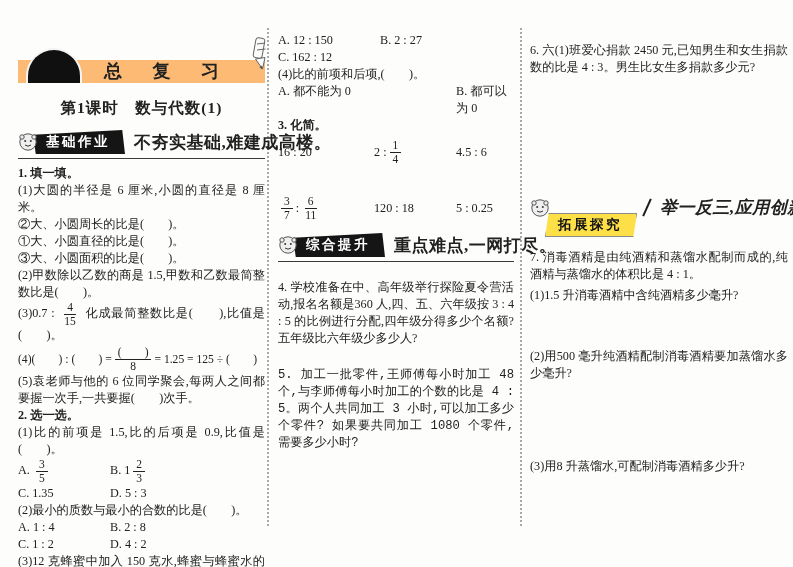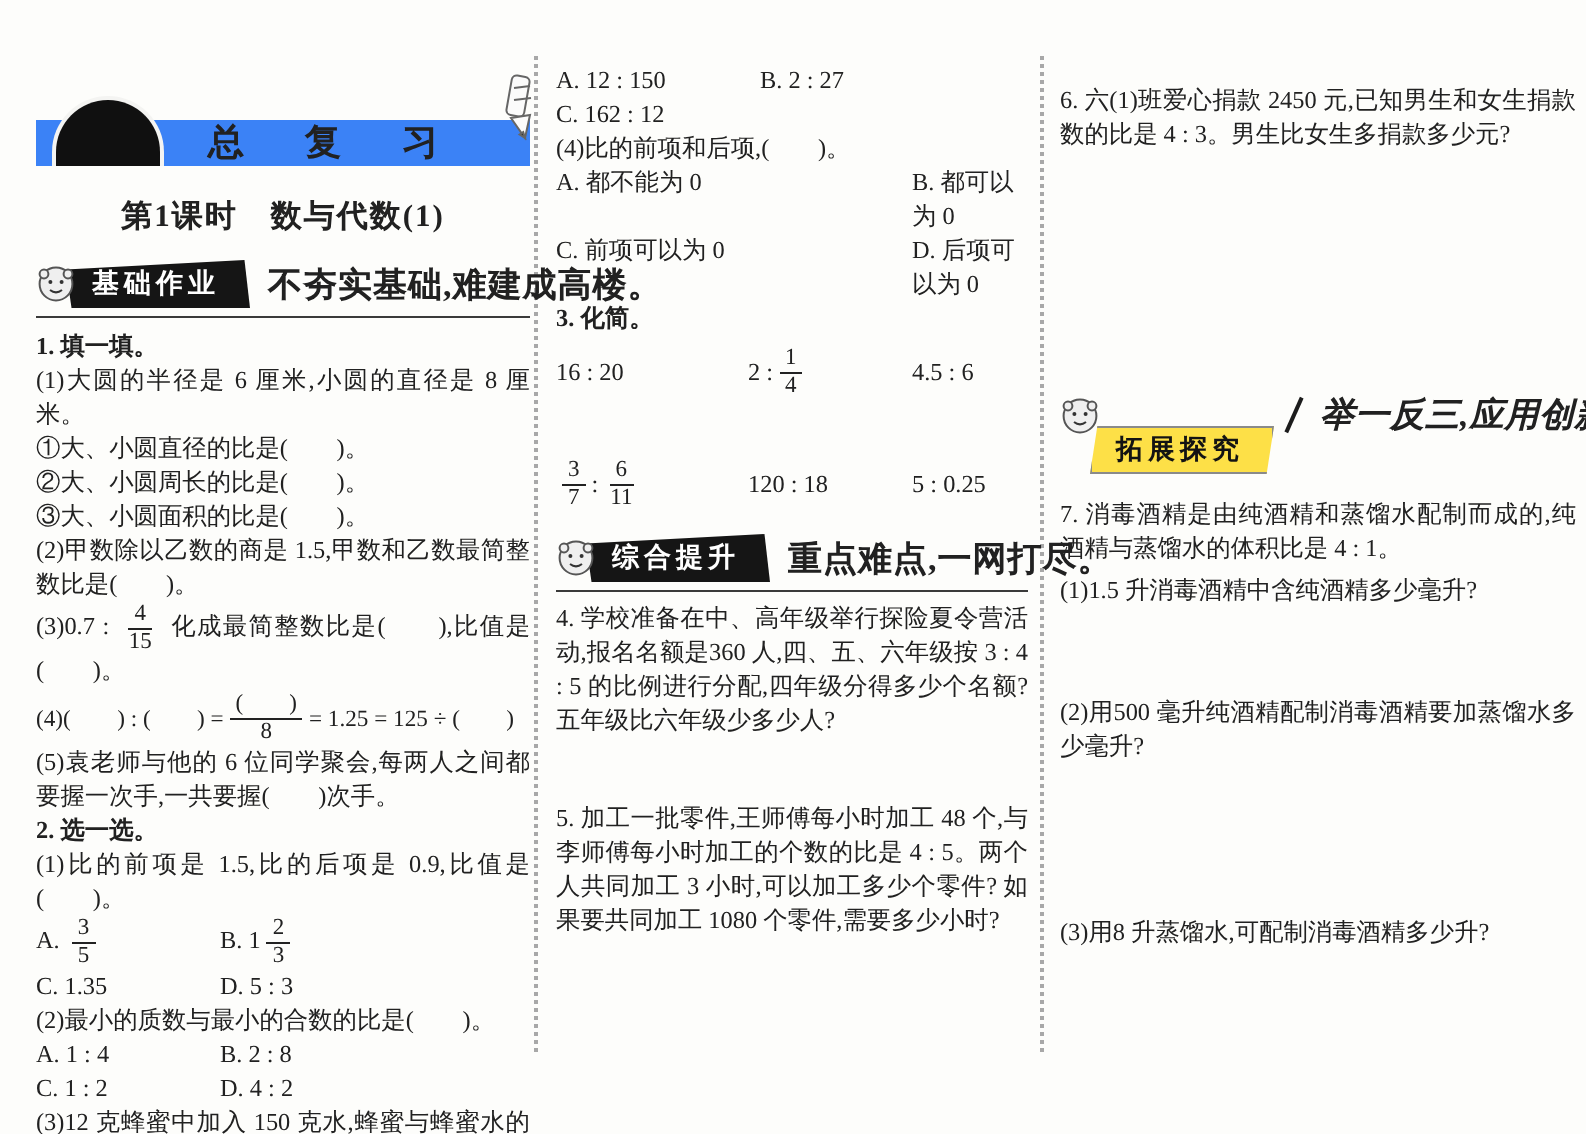--- a/index.html
+++ b/index.html
@@ -14,21 +14,21 @@
 
   .col { position:absolute; }
   .col-left  { left:18px;  top:28px; width:247px; }
   .col-mid   { left:278px; top:32px; width:236px; }
   .col-right { left:530px; top:36px; width:258px; }
 
   .t { margin:0; font-size:12.2px; line-height:17px; text-align:justify; }
   .bold { font-weight:bold; }
 
   
-  .banner { position:relative; margin-top:32px; height:23px; background:#3b82f6; }
+  .banner { position:relative; margin-top:32px; height:23px; background:#fdba74; }
   .dome {
     position:absolute; left:8px; bottom:0; width:56px; height:35px;
     background:#101010; border:2px solid #f4f4f2; border-bottom:none;
     border-radius:32px 32px 0 0; box-sizing:border-box;
   }
   .banner-title { padding-left:86px; font-size:18px; font-weight:bold; letter-spacing:13px; line-height:23px; white-space:nowrap; }
   .pencil { position:absolute; right:-4px; top:-24px; width:20px; height:38px; }
 
   .lesson-title { text-align:center; font-size:15.5px; font-weight:bold; margin:15px 0 0; letter-spacing:1px; }
 
@@ -66,22 +66,22 @@
   .col-mid .opt-row.wide  .opt1 { width:178px; }
 
   
   .simplify-row { display:flex; align-items:center; font-size:12.2px; }
   .simplify-row .c1 { width:96px; flex:0 0 auto; display:inline-flex; align-items:center; }
   .simplify-row .c2 { width:82px; flex:0 0 auto; display:inline-flex; align-items:center; }
   .row1 { margin-top:4px; min-height:28px; }
   .row2 { margin-top:28px; min-height:28px; }
 
   .mt6  { margin-top:6px; }
-  .q4para { margin-top:5px; }
-  .q5para { margin-top:32px; }
+  .q4para { margin-top:17px; }
+  .q5para { margin-top:20px;font-family:Liberation Mono, monospace; }
   .q6para { margin-top:6px; }
   .badge-mid { margin-top:46px; }
   .badge-right { margin-top:102px; }
   .q7intro { margin-top:8px; }
   .q7sub1 { margin-top:4px; }
   .q7sub2 { margin-top:44px; }
   .q7sub3 { margin-top:76px; }
 </style>
 </head>
 <body>
@@ -117,22 +117,22 @@
         <circle cx="7.2" cy="9" r="1" fill="#333"></circle>
         <circle cx="12.8" cy="9" r="1" fill="#333"></circle>
         <path d="M7 13 q3 2.4 6 0" stroke="#333" fill="none"></path>
       </svg>
       <span class="badge">基础作业</span>
       <span class="tagline">不夯实基础,难建成高楼。</span>
     </div>
 
     <p class="t bold mt6">1. 填一填。</p>
     <p class="t">(1)大圆的半径是 6 厘米,小圆的直径是 8 厘米。</p>
+    <p class="t">②大、小圆周长的比是(　　)。</p>
     <p class="t">①大、小圆直径的比是(　　)。</p>
-    <p class="t">②大、小圆周长的比是(　　)。</p>
     <p class="t">③大、小圆面积的比是(　　)。</p>
     <p class="t">(2)甲数除以乙数的商是 1.5,甲数和乙数最简整数比是(　　)。</p>
 
     <p class="t">
       <span>(3)0.7 :</span>
       <span class="frac">
         <span class="num">4</span>
         <span class="den">15</span>
       </span>
       <span>化成最简整数比是(　　),比值是(　　)。</span>
@@ -191,24 +191,20 @@
     <div class="opt-row ratio">
       <span class="opt1">A. 12 : 150</span>
       <span>B. 2 : 27</span>
     </div>
     <p class="t">C. 162 : 12</p>
 
     <p class="t">(4)比的前项和后项,(　　)。</p>
     <div class="opt-row wide">
       <span class="opt1">A. 都不能为 0</span>
       <span>B. 都可以为 0</span>
-    </div>
-    <div class="opt-row wide">
-      <span class="opt1">C. 前项可以为 0</span>
-      <span>D. 后项可以为 0</span>
     </div>
 
     <p class="t bold">3. 化简。</p>
 
     <div class="simplify-row row1">
       <span class="c1">16 : 20</span>
       <span class="c2">
         <span>2 :</span>
         <span class="frac">
           <span class="num">1</span>

